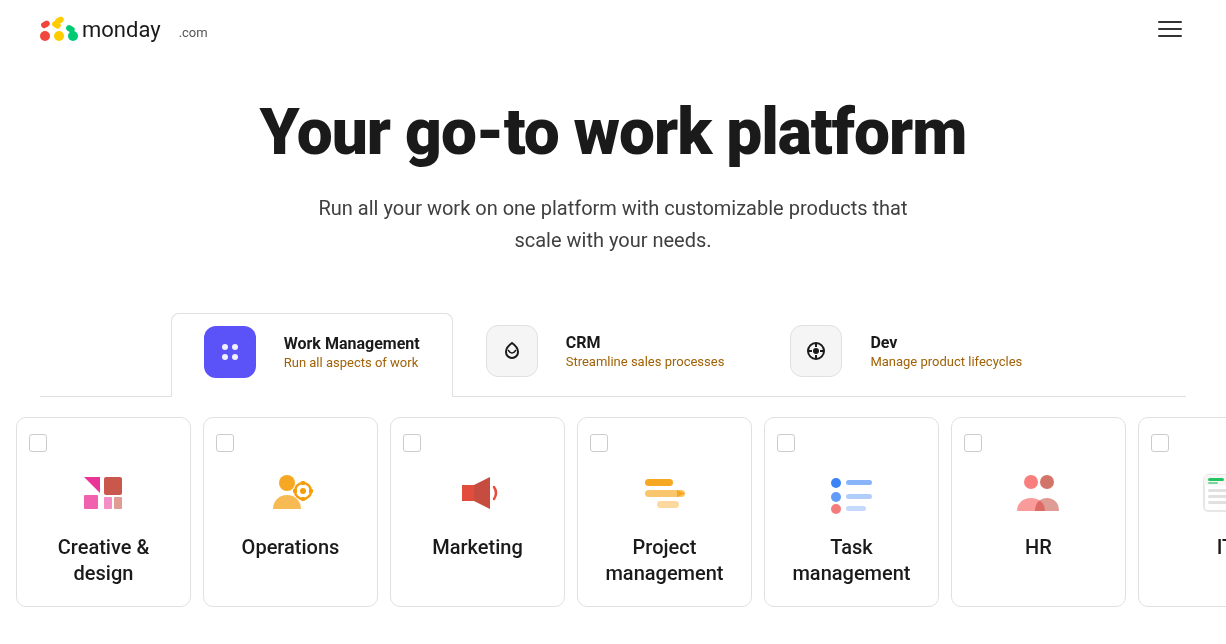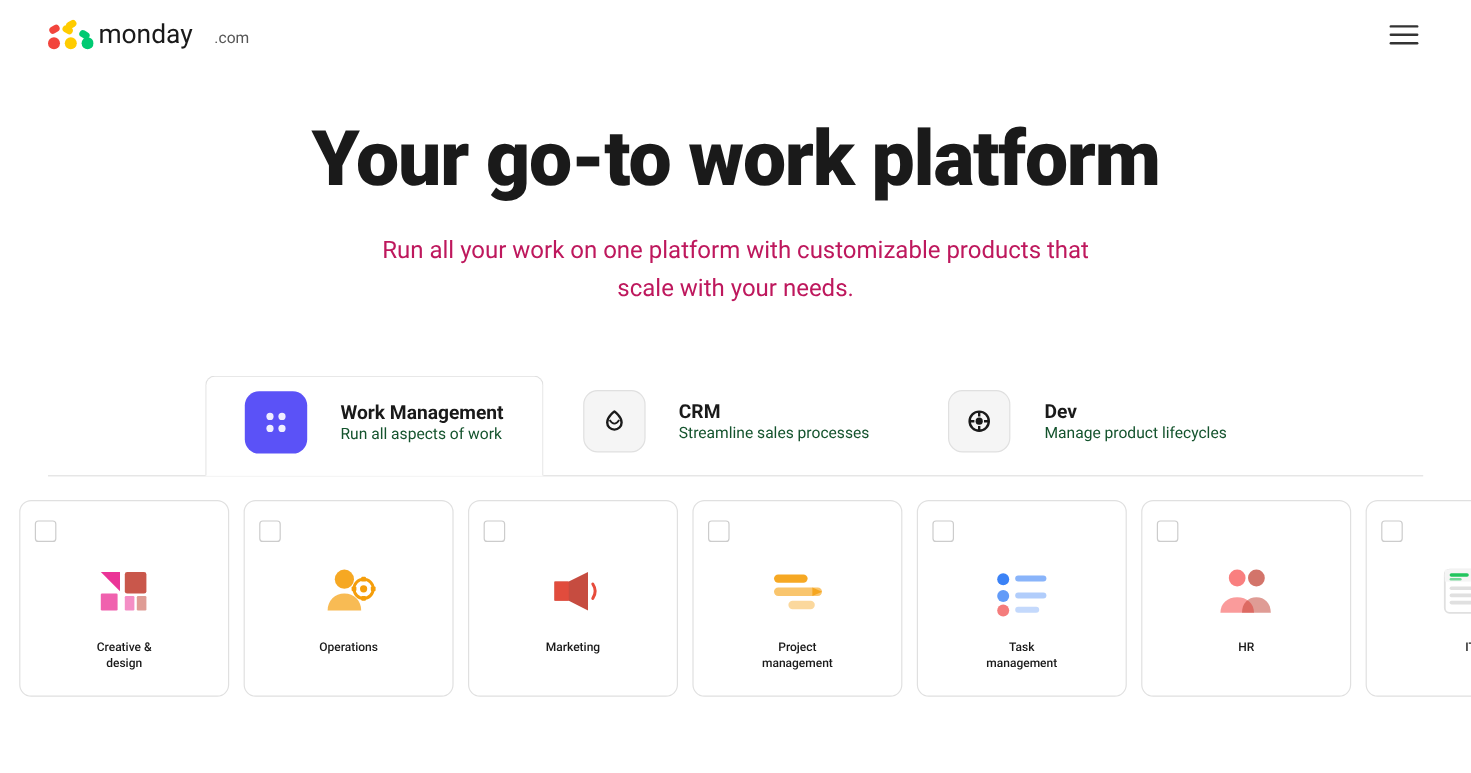--- a/index.html
+++ b/index.html
@@ -41,21 +41,21 @@
     .hero-title {
       font-size: 64px;
       font-weight: 900;
       color: #1a1a1a;
       line-height: 1.1;
       letter-spacing: -1px;
       margin-bottom: 24px;
     }
     .hero-subtitle {
       font-size: 20px;
-      color: #be185d;
+      color: #404040;
       line-height: 1.6;
       max-width: 600px;
       margin: 16px auto 36px;
     }
 
     
     .tabs-row {
       display: flex;
       justify-content: center;
       gap: 0;
@@ -91,21 +91,21 @@
     .tab-icon-box.purple { background: #5b52f7; }
     .tab-icon-box.light { background: #f5f5f5; border: 1px solid #e0e0e0; }
     .tab-text { display: flex; flex-direction: column; gap: 2px; }
     .tab-name {
       font-size: 16px;
       font-weight: 700;
       color: #1a1a1a;
     }
     .tab-desc {
       font-size: 13px;
-      color: #14532d;
+      color: #a16207;
     }
 
     
     .cards-section {
       display: flex;
       gap: 0;
       padding: 20px 10px 0;
       overflow-x: auto;
     }
     .card {
@@ -133,21 +133,21 @@
     .card-icon-area {
       width: 100%;
       display: flex;
       justify-content: center;
       align-items: center;
       height: 50px;
     }
     .card-label {
       width: 100%;
       text-align: center;
-      font-size: 10px;
+      font-size: 20px;
       color: #1a1a1a;
       font-weight: 500;
       line-height: 1.3;
     }
 
     
     .monday-logo-svg {
       width: 38px;
       height: 26px;
     }

